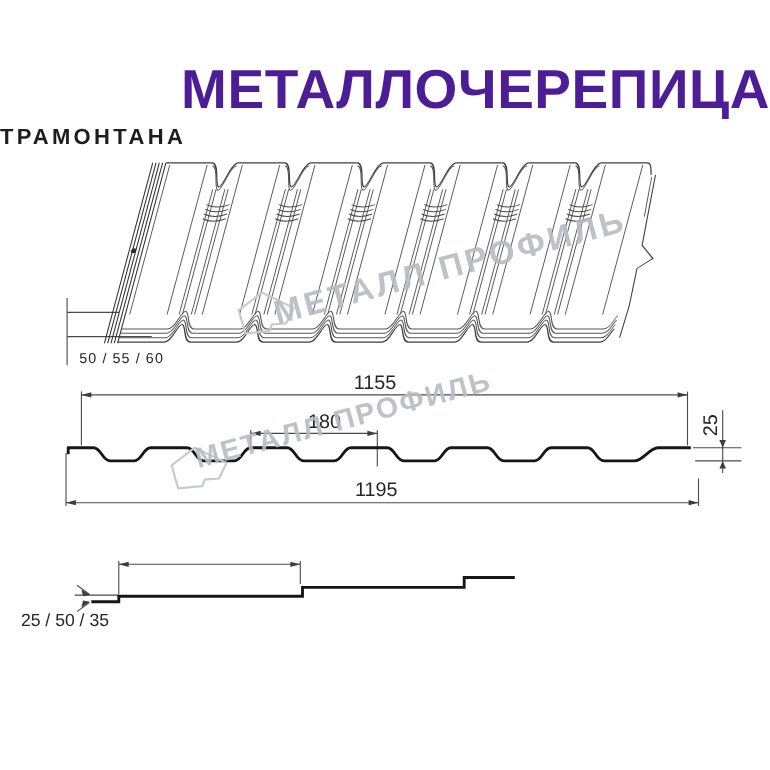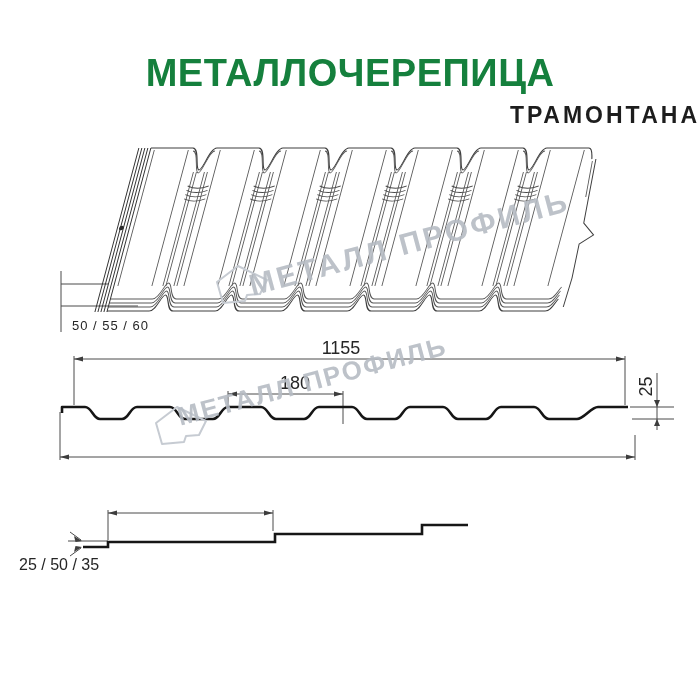--- a/index.html
+++ b/index.html
@@ -1,21 +1,21 @@
 <!DOCTYPE html>
 <html><head>
 <meta charset="utf-8">
 <style>
   html,body{margin:0;padding:0;background:#fff;}
   .page{position:relative;width:700px;height:700px;background:#ffffff;overflow:hidden;
         font-family:"Liberation Sans", sans-serif;}
   .abs{position:absolute;}
-  .title{left:0;right:0;top:52px;text-align:center;font-size:38px;font-weight:bold;
-         color:#15803d;letter-spacing:.5px;white-space:nowrap;}
-  .subtitle{left:0;right:0;top:102px;text-align:right;font-size:23px;font-weight:600;
+  .title{left:0;right:0;top:52px;text-align:right;font-size:50px;font-weight:bold;
+         color:#4c1d95;letter-spacing:.5px;white-space:nowrap;}
+  .subtitle{left:0;right:0;top:114px;text-align:left;font-size:20px;font-weight:600;
             color:#1d1d1d;letter-spacing:3px;white-space:nowrap;}
   .lbl{position:absolute;color:#262626;white-space:nowrap;font-size:18px;}
   .lbl.center{text-align:center;}
   .wm{position:absolute;color:#b6bcc4;font-weight:bold;white-space:nowrap;
       transform-origin:0 50%;opacity:.9;line-height:1;}
   .wm1{left:250px;top:271px;font-size:30px;letter-spacing:3px;transform:rotate(-15deg);}
   .wm2{left:178px;top:404px;font-size:26px;letter-spacing:2px;transform:rotate(-15deg);}
   svg{position:absolute;overflow:visible;}
 </style>
 </head>
@@ -78,20 +78,21 @@
         <polygon points="595,107 586,104.6 586,109.4"></polygon>
       <polygon points="617,57 614,50 620,50"></polygon>
         <polygon points="617,69 614,76 620,76"></polygon>
     </g>
     <path id="profile-path" stroke="#161616" stroke-width="2.6" fill="none" stroke-linejoin="round" d="M 22,63 L 22,57 L 45,57 C 52,57 53,69 60,69 L 82,69 C 89,69 90,57 97,57 L 130,57 C 137,57 138,69 145,69 L 173,69 C 180,69 181,57 188,57 L 221,57 C 228,57 229,69 236,69 L 264,69 C 271,69 272,57 279,57 L 312,57 C 319,57 320,69 327,69 L 355,69 C 362,69 363,57 370,57 L 403,57 C 410,57 411,69 418,69 L 446,69 C 453,69 454,57 461,57 L 494,57 C 501,57 502,69 509,69 L 537,69 C 544,69 551,57 558,57 L 588,57"></path>
   </svg>
 
   <div class="lbl center" style="left:241px;top:338px;width:200px">1155</div>
   <div class="lbl center" style="left:250px;top:373px;width:90px">180</div>
   <div class="lbl center" style="left:634px;top:376px;width:24px;transform:rotate(-90deg)">25</div>
+  <div class="lbl center" style="left:242px;top:435px;width:200px">1195</div>
 
   <svg class="abs" style="left:20px;top:495px" width="470" height="85" viewBox="0 0 470 85">
     <g stroke="#4a4a4a" stroke-width="1" fill="none">
       <path d="M 88,15 L 88,45"></path>
         <path d="M 253,15 L 253,36"></path>
         <path d="M 88,18 L 253,18"></path>
       <path d="M 48,46 L 88,46"></path>
       <path d="M 50,37 L 61,45"></path>
         <path d="M 50,61 L 61,53"></path>
     </g>

